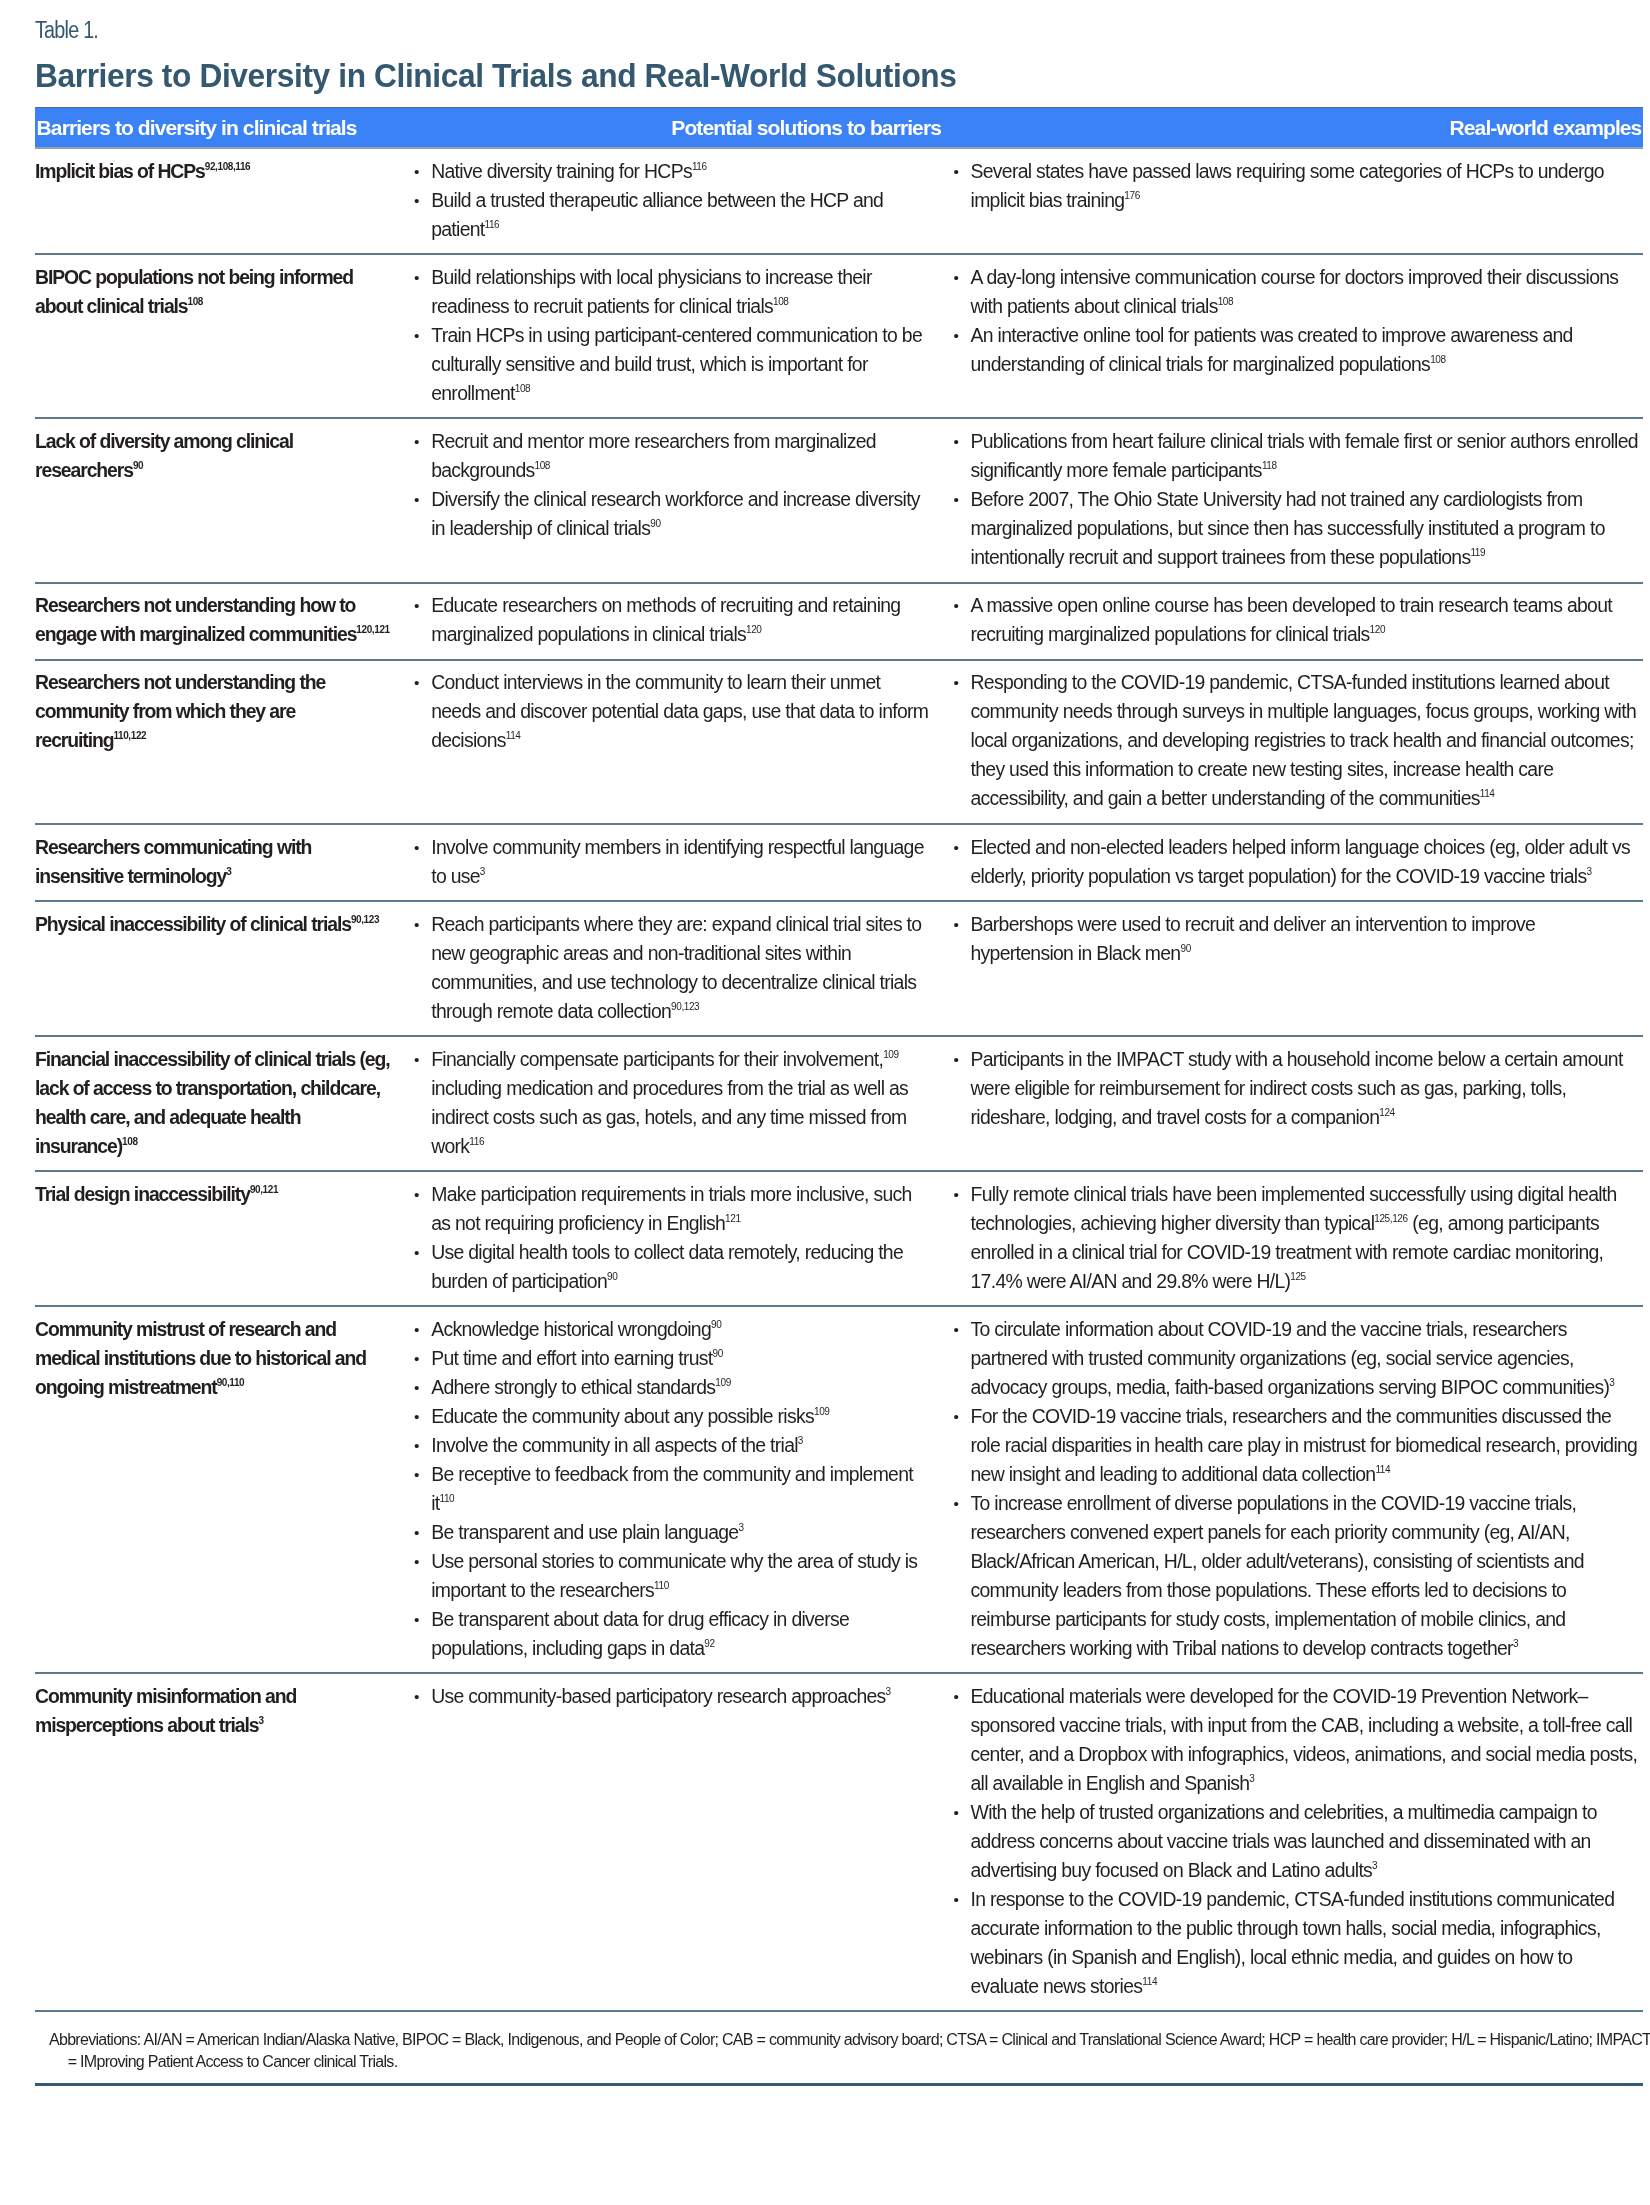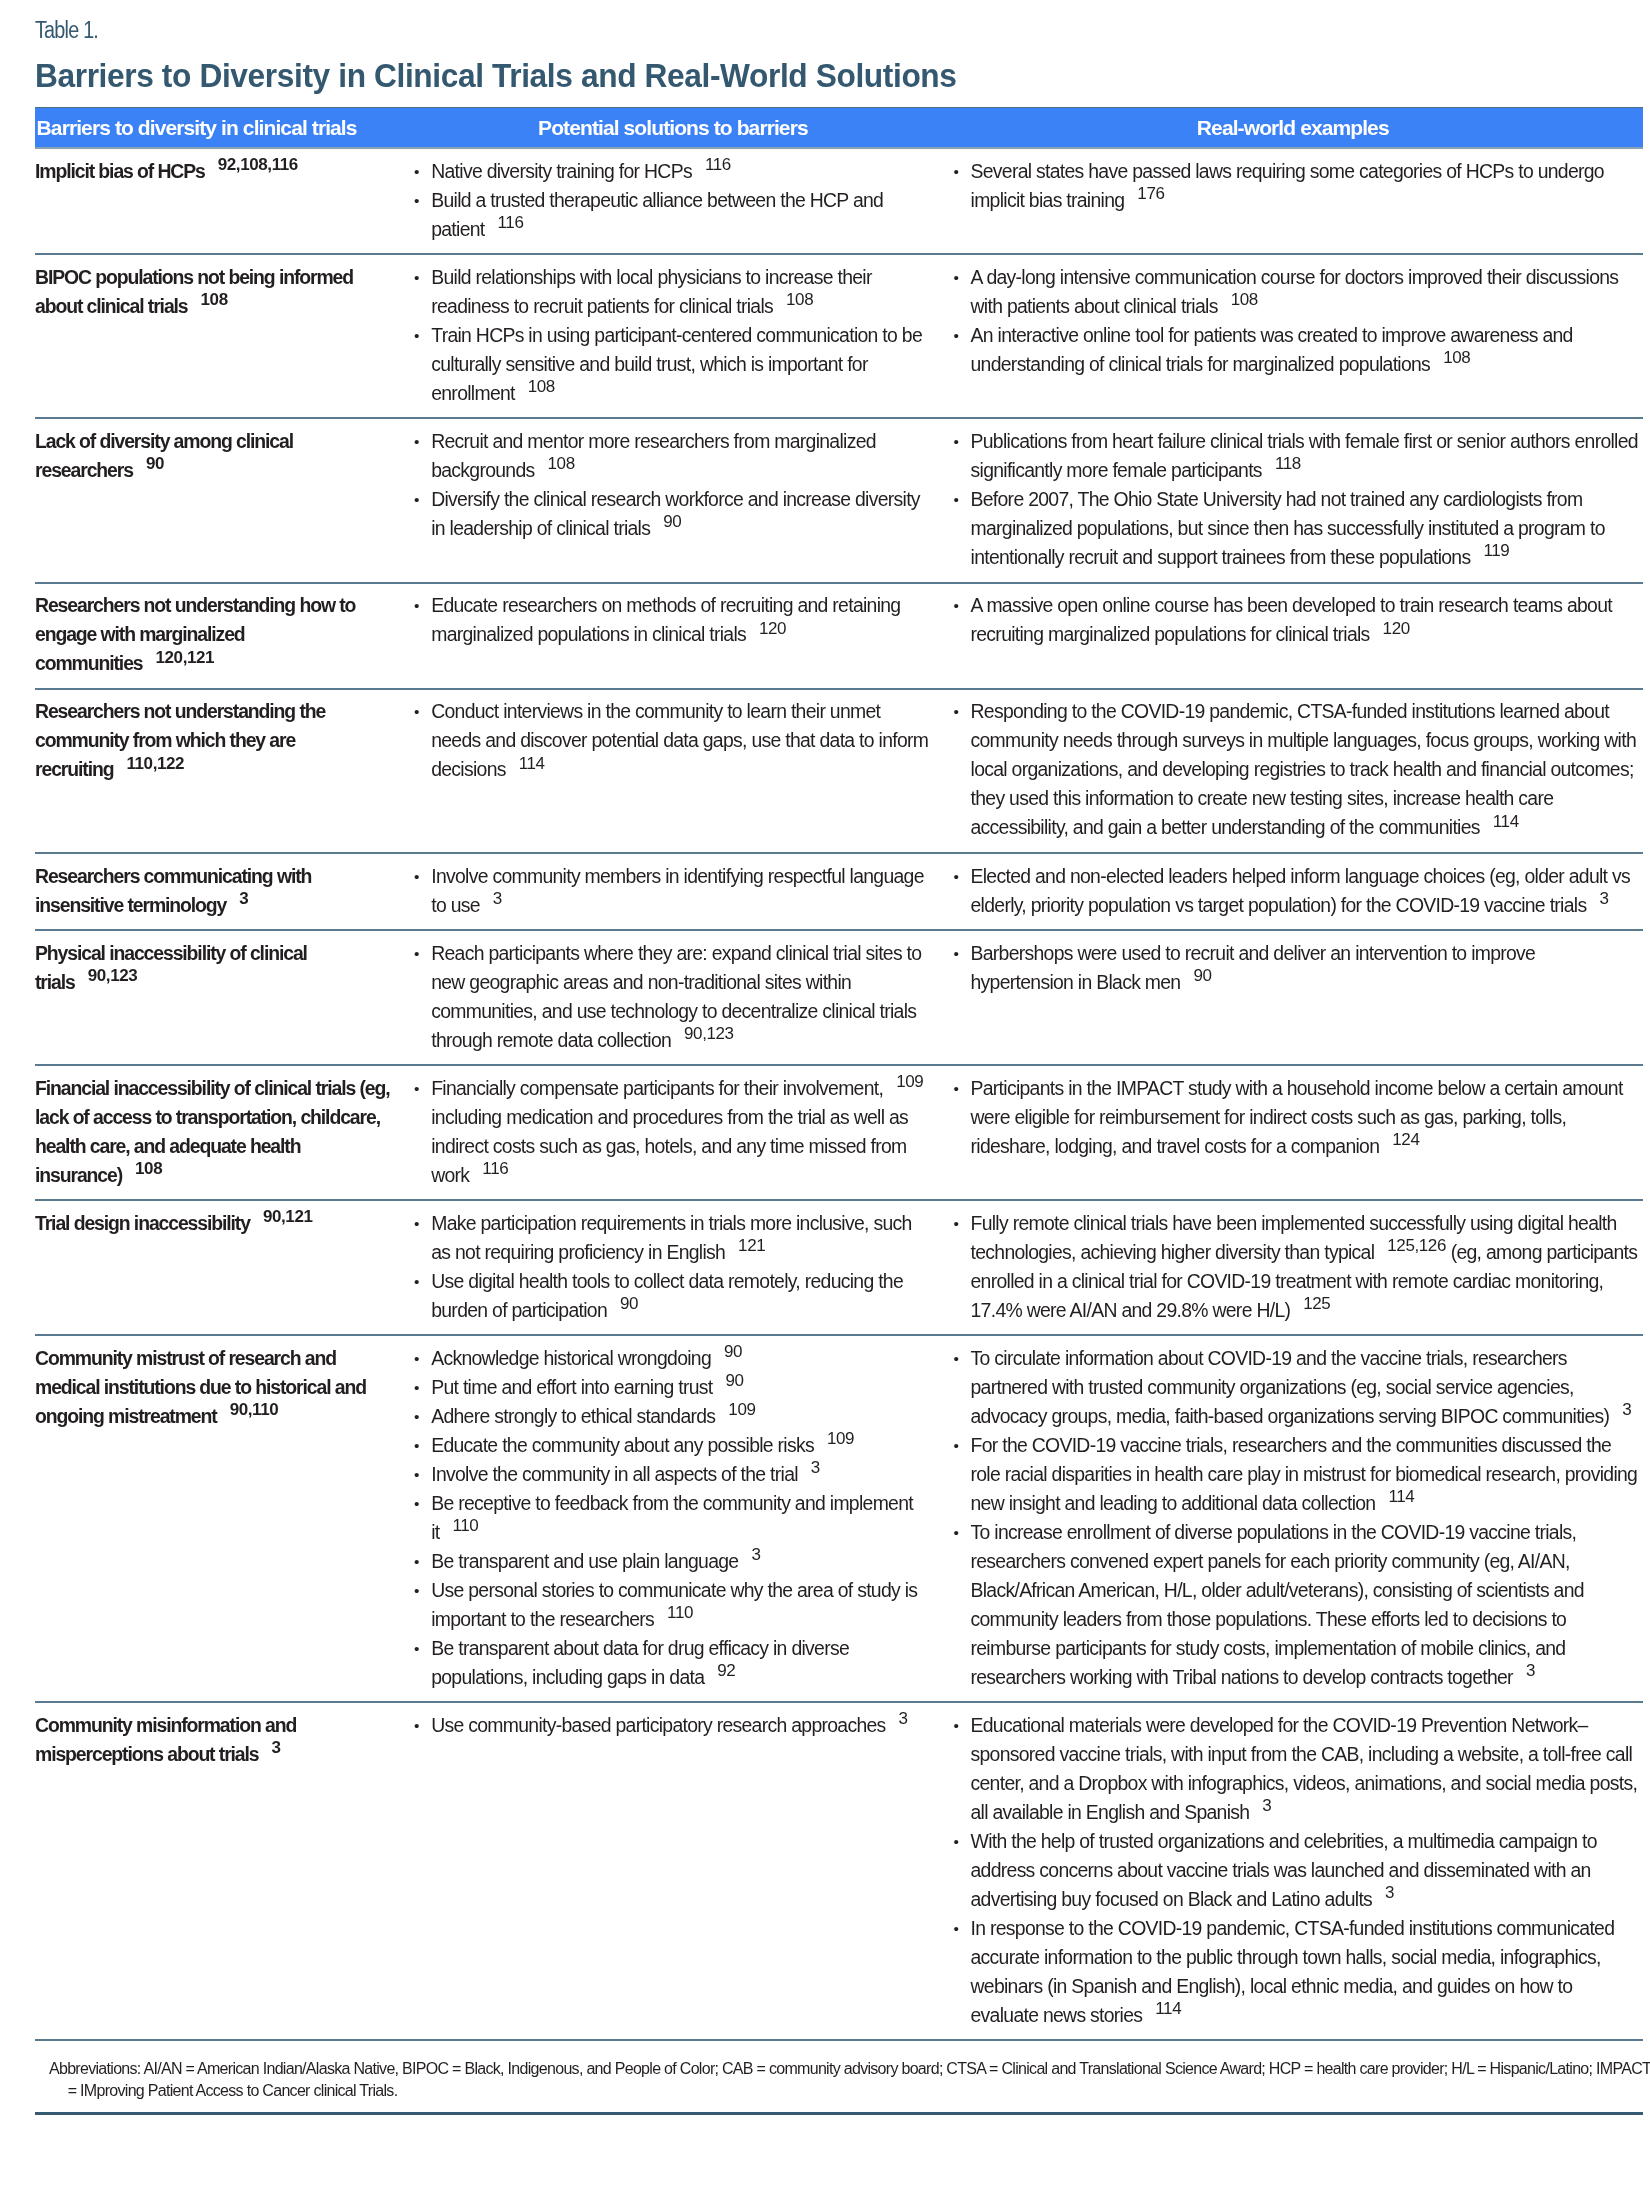--- a/index.html
+++ b/index.html
@@ -52,21 +52,21 @@
     font-size: 21px;
     font-weight: bold;
     height: 39px;
     padding: 0 1.6px;
     border-top: 1.6px solid #4e6e84;
     border-bottom: 2.3px solid #8aa1b1;
     white-space: nowrap;
     letter-spacing: -0.9px;
   }
   thead th.left { text-align: left; }
-  thead th.center { text-align: center; }
+  thead th.center { text-align: right; }
   tbody td {
     vertical-align: top;
     padding: 7.8px 0 9.3px 0;
     font-size: 19.4px;
     line-height: 29px;
     letter-spacing: -0.7px;
     border-bottom: 2.3px solid #5b7a90;
   }
   tbody td.barrier {
     font-weight: bold;
@@ -80,25 +80,24 @@
     position: relative;
     padding-left: 18.7px;
   }
   li .bullet {
     position: absolute;
     left: 1.6px;
     top: 0;
     font-size: 15.5px;
   }
   sup {
-    font-size: 17px;
+    font-size: 10px;
     line-height: 0;
     vertical-align: 7.8px;
     letter-spacing: -0.4px;
-    margin-left: 13px;
   }
   .abbrev {
     margin-top: 17px;
     font-size: 16px;
     line-height: 22px;
     letter-spacing: -0.7px;
     padding-left: 18.7px;
     text-indent: -18.7px;
     width: 1586px;
     margin-left: 14px;

